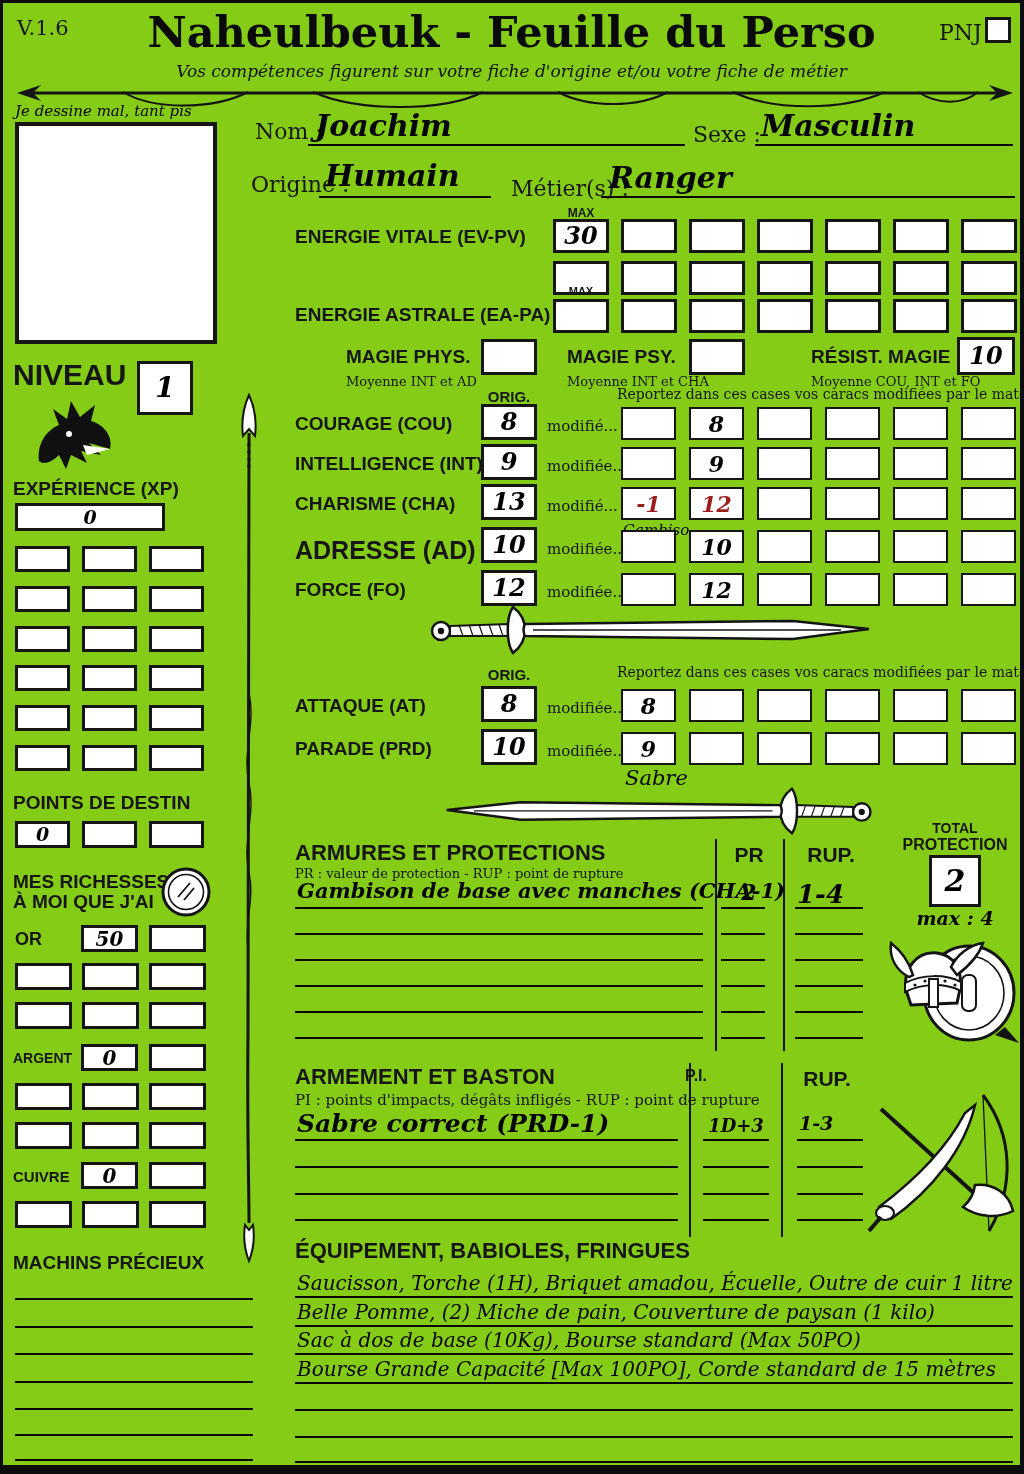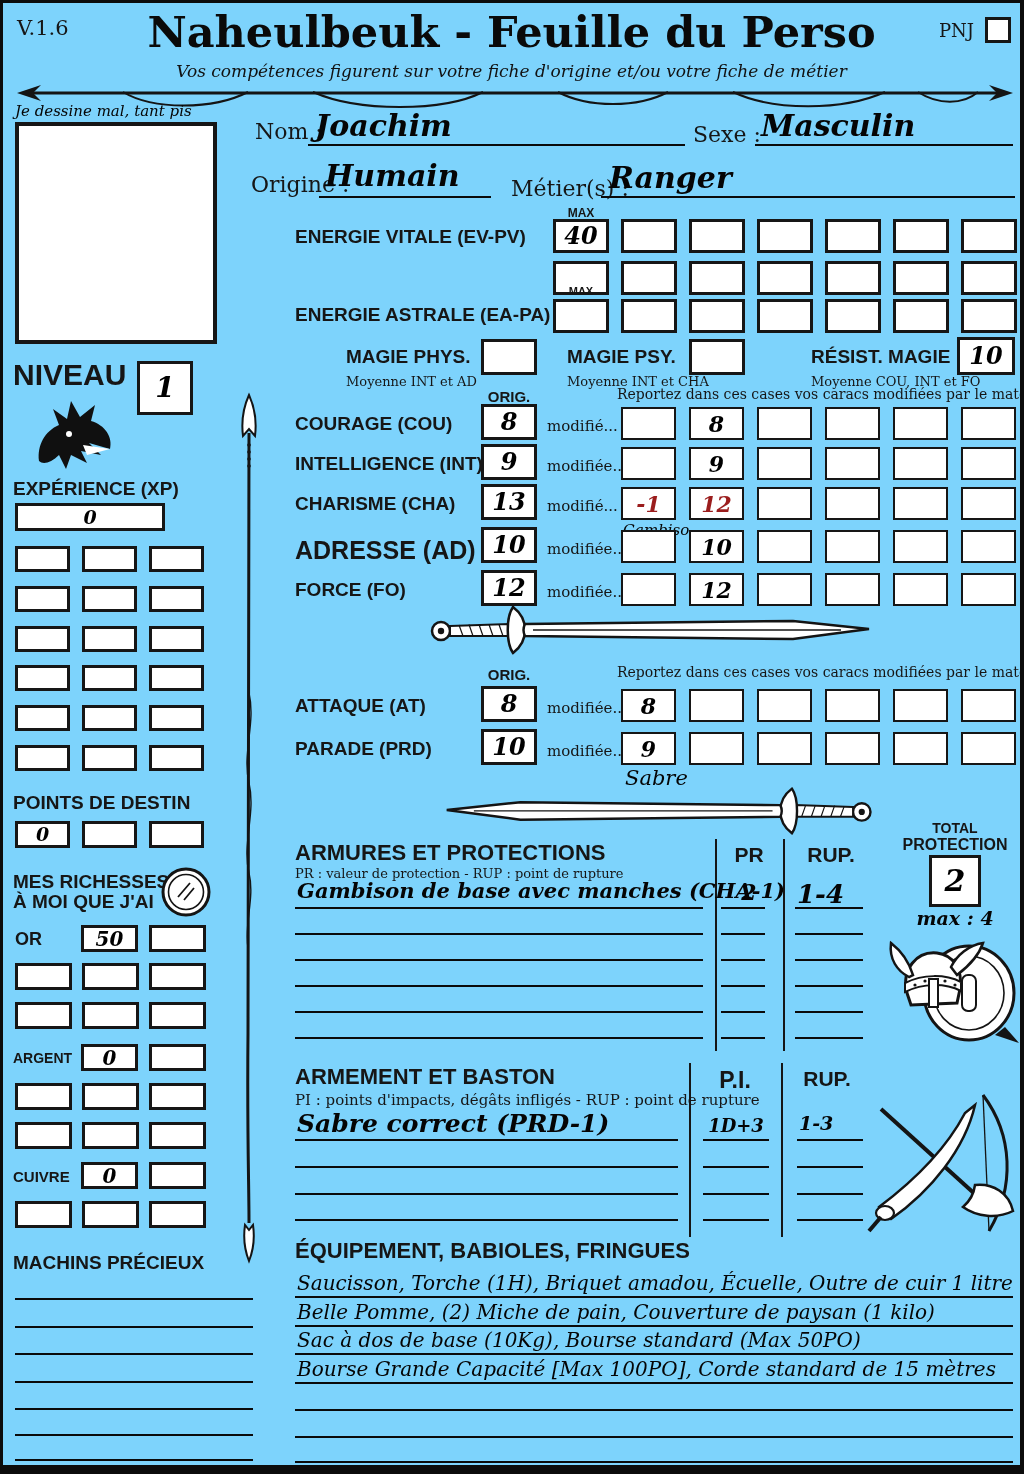--- a/index.html
+++ b/index.html
@@ -1,18 +1,18 @@
 <!DOCTYPE html>
 <html style="--ink: #161616; --red: #9b1d1d;"><head>
 <meta charset="utf-8">
 <style>
   :root{ --ink:#161616; --red:#9b1d1d; }
   *{ margin:0; padding:0; box-sizing:border-box; }
   body{ background:#fff; }
-  .page{ position:relative; width:1024px; height:1474px; background:#7dd3fc;
+  .page{ position:relative; width:1024px; height:1474px; background:#84cc16;
          border:3px solid #0c0c0c; border-right-width:4px; border-bottom-width:9px; overflow:hidden; }
   .b2{ position:absolute; border:2px solid var(--ink); background:#fff; }
   .b3{ position:absolute; border:3px solid var(--ink); background:#fff; }
   .b4{ position:absolute; border:4px solid var(--ink); background:#fff; }
   .lbl{ position:absolute; font-family:"Liberation Sans",sans-serif; font-weight:700;
         color:var(--ink); white-space:nowrap; line-height:1.05; }
   .sf{ position:absolute; font-family:"DejaVu Serif",serif; color:var(--ink);
        white-space:nowrap; line-height:1.1; }
   .hw{ position:absolute; font-family:"DejaVu Serif",serif; font-style:italic; font-weight:700;
        color:#050505; white-space:nowrap; line-height:1; }
@@ -30,21 +30,21 @@
         font-family:"DejaVu Serif",serif; font-style:italic; font-size:17px; color:#111; }
   svg.deco{ position:absolute; overflow:visible; }
 </style>
 </head>
 <body>
 
 <div class="page">
 
   <div class="sf" style="left:14px;top:14px;font-size:21px">V.1.6</div>
   <div class="ttl">Naheulbeuk - Feuille du Perso</div>
-  <div class="sf" style="left:936px;top:18px;font-size:18px">PNJ</div>
+  <div class="sf" style="left:936px;top:18px;font-size:22px">PNJ</div>
   <div class="b3" style="left:982px;top:14px;width:26px;height:26px"></div>
   <div class="sub">Vos compétences figurent sur votre fiche d'origine et/ou votre fiche de métier</div>
 
   <svg class="deco" style="left:10px;top:80px;width:1004px;height:27px" viewBox="0 0 1004 27">
     <line x1="16" y1="10" x2="988" y2="10" stroke="#141414" stroke-width="3"></line>
     <path d="M28,2 L4,10 L28,18 L20,10 Z" fill="#141414"></path>
     <path d="M976,2 L1000,10 L976,18 L984,10 Z" fill="#141414"></path>
     <path d="M110,9 C140,27 200,27 235,9" fill="none" stroke="#141414" stroke-width="2"></path>
     <path d="M300,9 C345,29 430,29 470,9" fill="none" stroke="#141414" stroke-width="2"></path>
     <path d="M545,9 C575,25 625,25 655,9" fill="none" stroke="#141414" stroke-width="2"></path>
@@ -171,21 +171,21 @@
   <div class="sf" style="left:248px;top:170px;font-size:22px">Origine :</div>
   <div class="hw" style="left:322px;top:158px;font-size:30px">Humain</div>
   <div class="wline" style="left:316px;top:193px;width:172px"></div>
   <div class="sf" style="left:508px;top:174px;font-size:22px">Métier(s) :</div>
   <div class="hw" style="left:606px;top:160px;font-size:30px">Ranger</div>
   <div class="wline" style="left:598px;top:193px;width:414px"></div>
 
   <div class="lbl ctr" style="left:550px;top:204px;width:56px;font-size:12px">MAX</div>
   <div class="lbl" style="left:292px;top:224px;font-size:19px">ENERGIE VITALE (EV-PV)</div>
   <div class="b3" style="left:550px;top:216px;width:56px;height:34px">
-      <span class="v" style="font-size:24px">40</span>
+      <span class="v" style="font-size:24px">30</span>
     </div>
   <div class="b3" style="left:618px;top:216px;width:56px;height:34px"></div>
   <div class="b3" style="left:686px;top:216px;width:56px;height:34px"></div>
   <div class="b3" style="left:754px;top:216px;width:56px;height:34px"></div>
   <div class="b3" style="left:822px;top:216px;width:56px;height:34px"></div>
   <div class="b3" style="left:890px;top:216px;width:56px;height:34px"></div>
   <div class="b3" style="left:958px;top:216px;width:56px;height:34px"></div>
 
   <div class="b3" style="left:550px;top:258px;width:56px;height:34px"></div>
   <div class="b3" style="left:618px;top:258px;width:56px;height:34px"></div>
@@ -403,21 +403,21 @@
       <circle cx="58" cy="48" r="1.6" fill="#141414"></circle>
     <circle cx="68" cy="52" r="1.6" fill="#141414"></circle>
     <rect x="42" y="46" width="9" height="28" fill="#fff" stroke="#141414" stroke-width="2"></rect>
     <path d="M22,44 C10,38 2,26 4,10 C13,17 22,29 26,42 Z" fill="#fff" stroke="#141414" stroke-width="2.5"></path>
     <path d="M64,34 C70,22 82,12 96,10 C92,22 82,33 70,42 Z" fill="#fff" stroke="#141414" stroke-width="2.5"></path>
   </svg>
 
   <div class="lbl" style="left:292px;top:1062px;font-size:22px">ARMEMENT ET BASTON</div>
   <div class="vline" style="left:686px;top:1060px;height:174px"></div>
   <div class="vline" style="left:778px;top:1060px;height:174px"></div>
-  <div class="lbl ctr" style="left:686px;top:1065px;width:92px;font-size:23px">P.I.</div>
+  <div class="lbl ctr" style="left:647px;top:1065px;width:92px;font-size:16px">P.I.</div>
   <div class="lbl ctr" style="left:782px;top:1065px;width:84px;font-size:21px">RUP.</div>
   <div class="sf" style="left:292px;top:1089px;font-size:15px">PI : points d'impacts, dégâts infligés - RUP : point de rupture</div>
 
   <div class="hw" style="left:294px;top:1108px;font-size:25px">Sabre correct (PRD-1)</div>
   <div class="hw ctr" style="left:698px;top:1114px;width:70px;font-size:18px">1D+3</div>
   <div class="hw" style="left:796px;top:1111px;font-size:19px">1-3</div>
 
   <div class="wline" style="left:292px;top:1136px;width:383px"></div>
   <div class="wline" style="left:700px;top:1136px;width:66px"></div>
   <div class="wline" style="left:794px;top:1136px;width:66px"></div>

